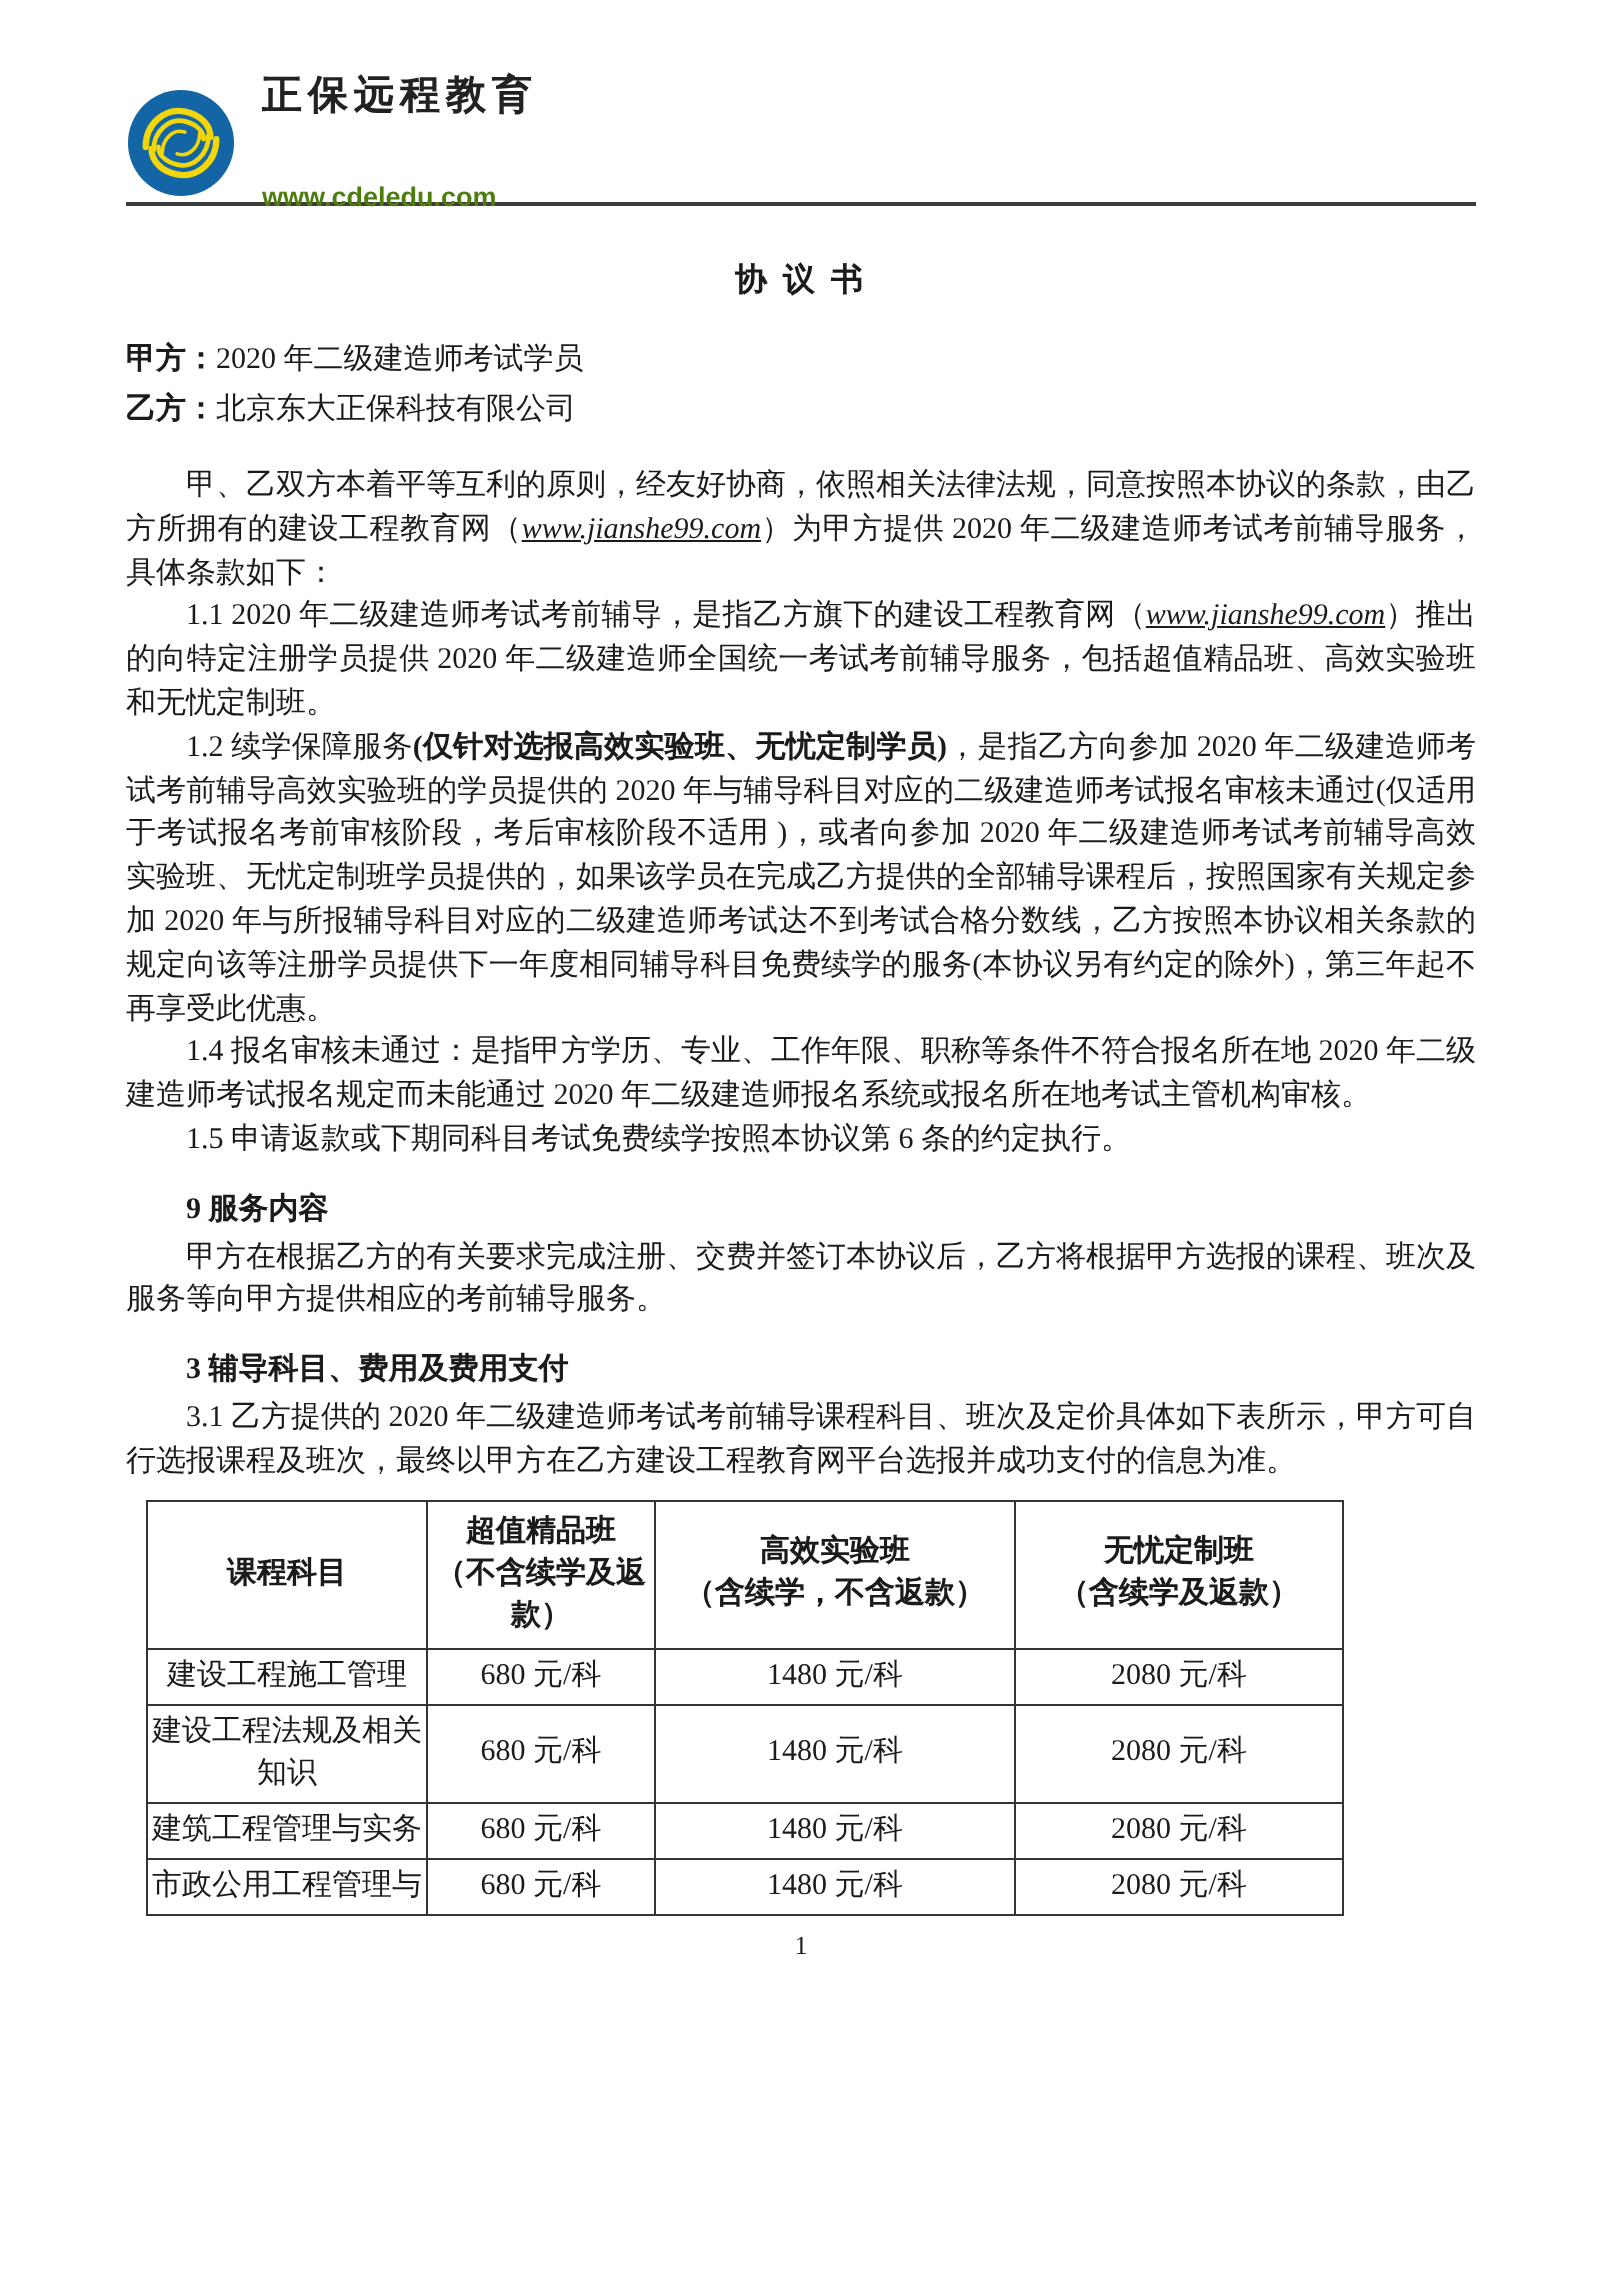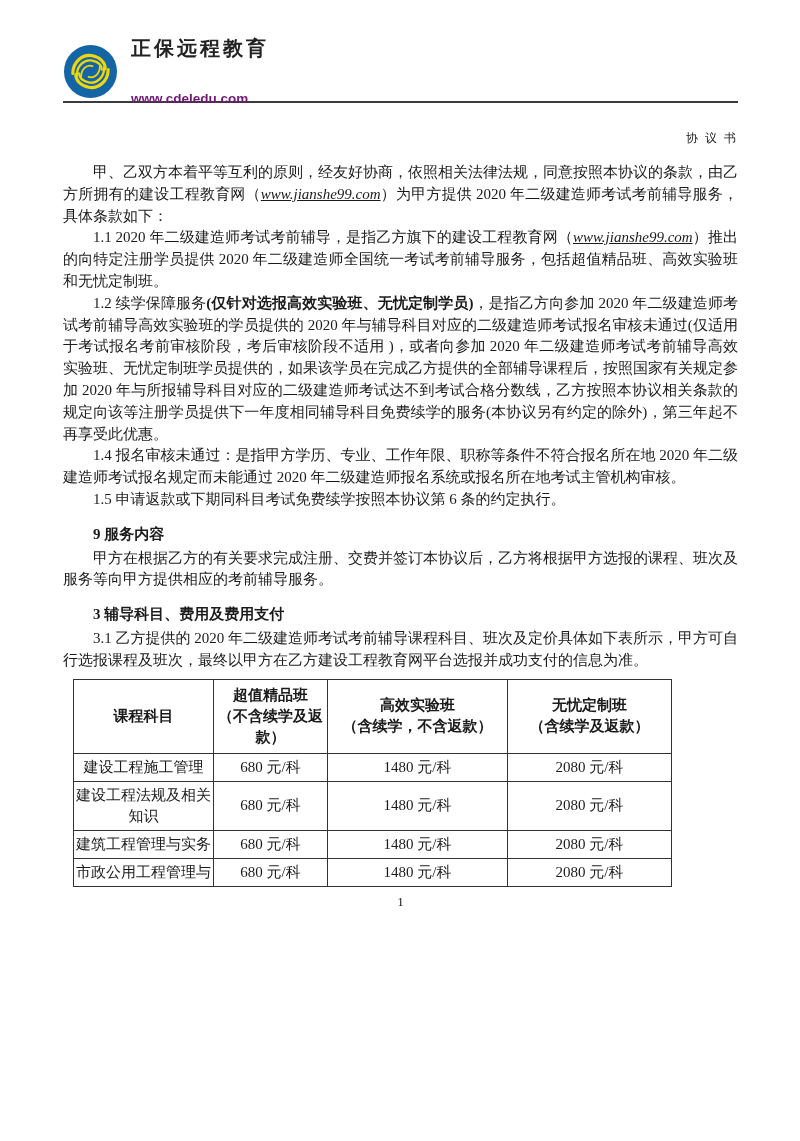--- a/index.html
+++ b/index.html
@@ -19,29 +19,29 @@
   .brand-row { display: flex; align-items: center; gap: 13px; height: 55px; }
   .logo-svg { width: 55px; height: 55px; flex: 0 0 auto; }
   .brand-text { display: flex; flex-direction: column; justify-content: center; }
   .brand-name {
     font-size: 20px; font-weight: bold; letter-spacing: 3px;
     color: #222; line-height: 1.25;
     font-family: "Liberation Sans", "DejaVu Sans", sans-serif;
     text-align: center;
   }
   .brand-url {
-    font-size: 13.5px; font-weight: bold; color: #701a75; line-height: 1.2;
+    font-size: 13.5px; font-weight: bold; color: #4d7c0f; line-height: 1.2;
     font-family: "Liberation Sans", "DejaVu Sans", sans-serif;
     margin-top: 30px;
   }
   .rule { border: none; border-top: 2px solid #3c3c3c; margin-top: 2px; }
 
   
   .title {
-    text-align: right; font-size: 12px; font-weight: normal;
+    text-align: center; font-size: 16px; font-weight: bold;
     margin-top: 27px; letter-spacing: 2px;
   }
   .parties { margin-top: 17px; }
   .party { font-size: 15px; line-height: 25px; }
   .para {
     font-size: 15px; line-height: 21.8px;
     text-align: justify; text-indent: 2em;
   }
   .intro { margin-top: 15px; }
   .sec-heading {
@@ -90,20 +90,24 @@
         <div class="brand-text">
           <div class="brand-name">正保远程教育</div>
           <div class="brand-url">www.cdeledu.com</div>
         </div>
       </div>
       <hr class="rule">
     </header>
 
     <h1 class="title">协 议 书</h1>
 
+    <div class="parties">
+      <p class="party"><span class="b">甲方：</span><span>2020 年二级建造师考试学员</span></p>
+      <p class="party"><span class="b">乙方：</span><span>北京东大正保科技有限公司</span></p>
+    </div>
 
     <p class="para intro"><span>甲、乙双方本着平等互利的原则，经友好协商，依照相关法律法规，同意按照本协议的条款，由乙方所拥有的建设工程教育网（</span><span class="lnk">www.jianshe99.com</span><span>）为甲方提供 2020 年二级建造师考试考前辅导服务，具体条款如下：</span></p>
 
     <p class="para"><span>1.1 2020 年二级建造师考试考前辅导，是指乙方旗下的建设工程教育网（</span><span class="lnk">www.jianshe99.com</span><span>）推出的向特定注册学员提供 2020 年二级建造师全国统一考试考前辅导服务，包括超值精品班、高效实验班和无忧定制班。</span></p>
     <p class="para"><span>1.2 续学保障服务</span><span class="b">(仅针对选报高效实验班、无忧定制学员)</span><span>，是指乙方向参加 2020 年二级建造师考试考前辅导高效实验班的学员提供的 2020 年与辅导科目对应的二级建造师考试报名审核未通过(仅适用于考试报名考前审核阶段，考后审核阶段不适用 )，或者向参加 2020 年二级建造师考试考前辅导高效实验班、无忧定制班学员提供的，如果该学员在完成乙方提供的全部辅导课程后，按照国家有关规定参加 2020 年与所报辅导科目对应的二级建造师考试达不到考试合格分数线，乙方按照本协议相关条款的规定向该等注册学员提供下一年度相同辅导科目免费续学的服务(本协议另有约定的除外)，第三年起不再享受此优惠。</span></p>
     <p class="para">1.4 报名审核未通过：是指甲方学历、专业、工作年限、职称等条件不符合报名所在地 2020 年二级建造师考试报名规定而未能通过 2020 年二级建造师报名系统或报名所在地考试主管机构审核。</p>
     <p class="para">1.5 申请返款或下期同科目考试免费续学按照本协议第 6 条的约定执行。</p>
 
     <h2 class="sec-heading">9  服务内容</h2>
     <p class="para">甲方在根据乙方的有关要求完成注册、交费并签订本协议后，乙方将根据甲方选报的课程、班次及服务等向甲方提供相应的考前辅导服务。</p>

